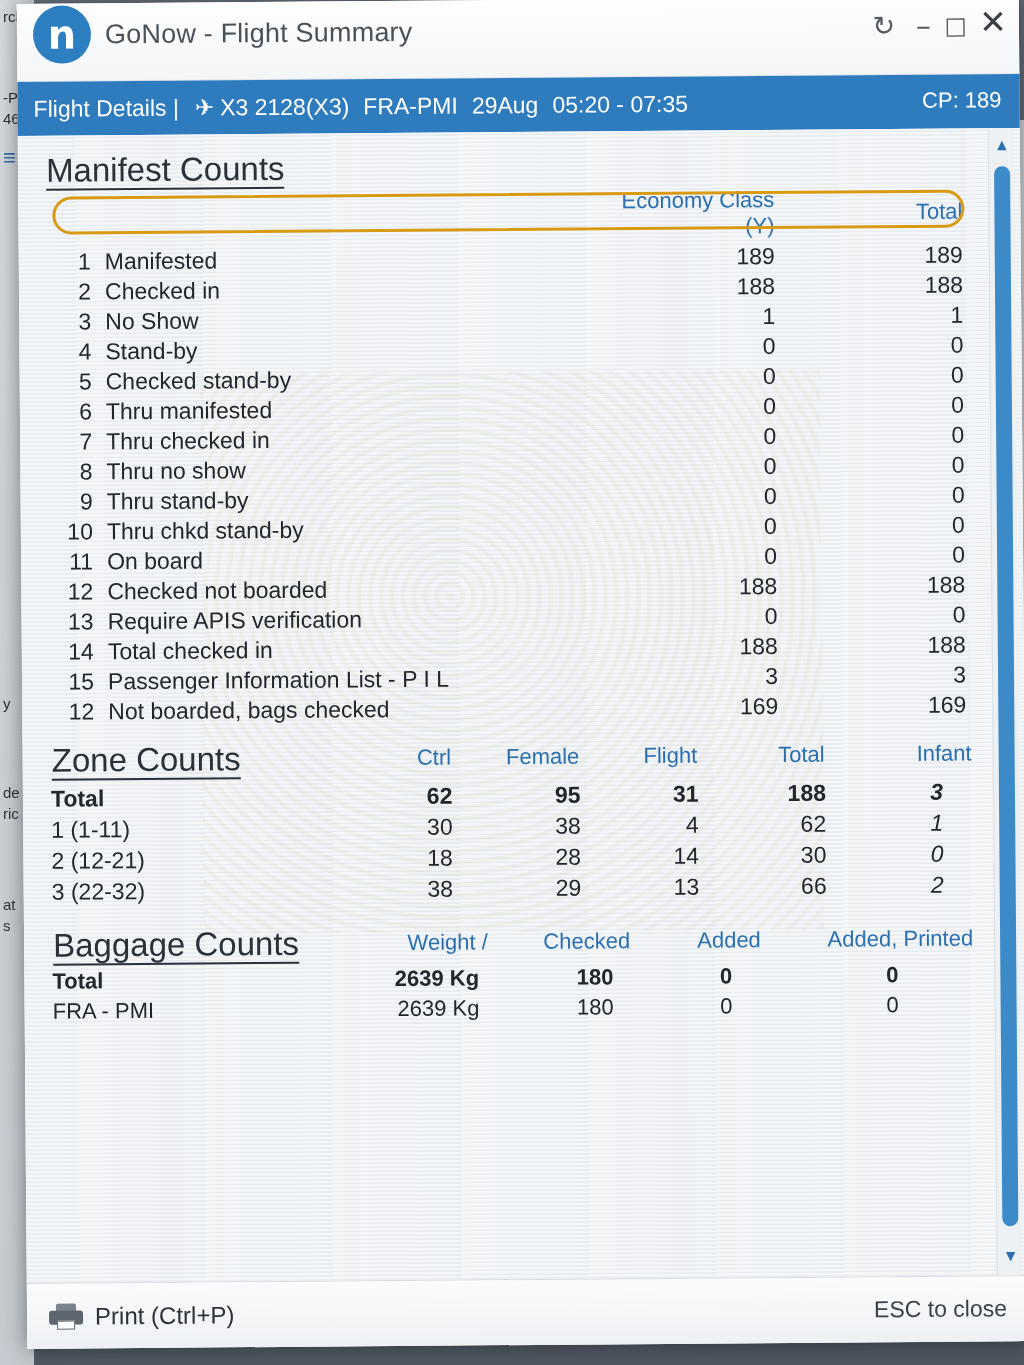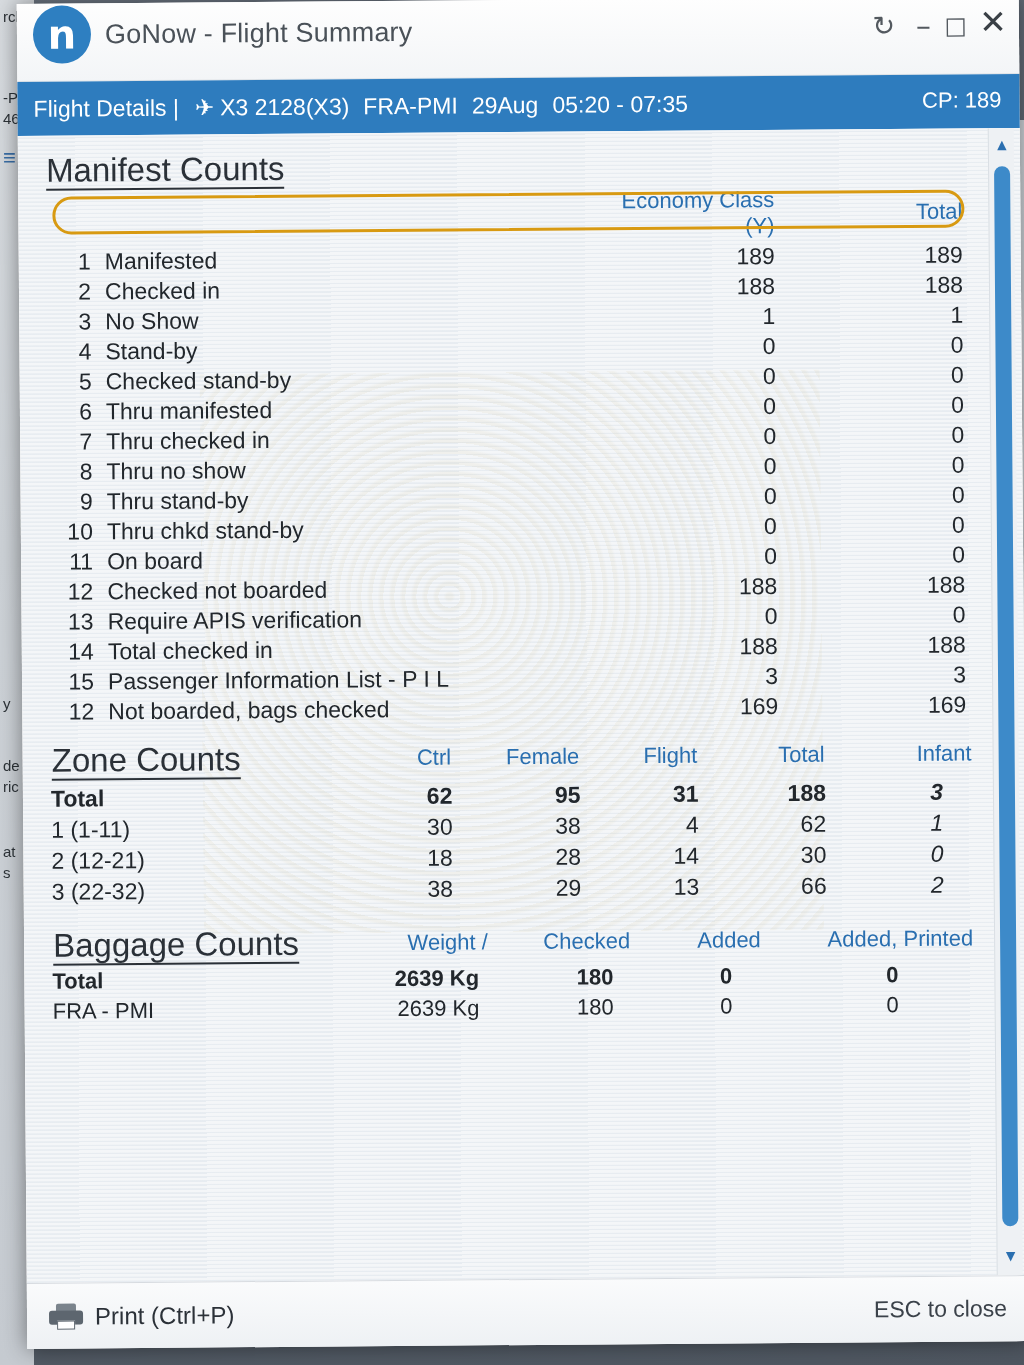--- a/index.html
+++ b/index.html
@@ -208,23 +208,23 @@
 <body>
 
 <div id="screen">
 
   <div class="bg-left">
     <div>rch</div>
     <div style="margin-top:60px">-P</div>
     <div>46</div>
     <div style="margin-top:14px;font-size:22px;color:#3a6fa8">≡</div>
     <div style="margin-top:520px">y</div>
-    <div style="margin-top:41px">de</div>
+    <div style="margin-top:68px">de</div>
     <div>ric</div>
-    <div style="margin-top:44px">at</div>
+    <div style="margin-top:70px">at</div>
     <div>s</div>
   </div>
 
   <div class="bg-right">
     <div style="margin-top:600px">-</div>
     <div>⊣</div>
     <div style="margin-top:320px">((</div>
   </div>
 
   <div id="window">

